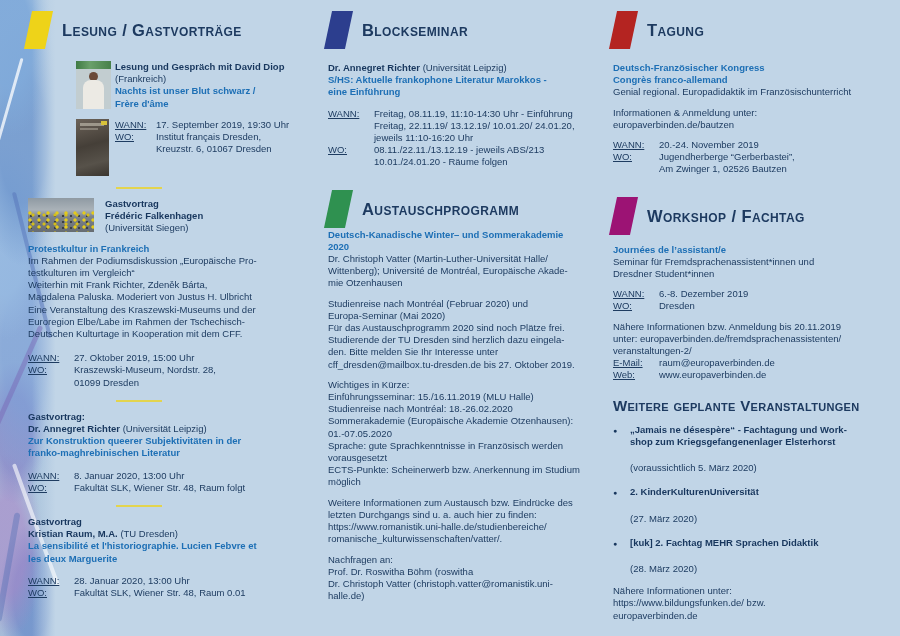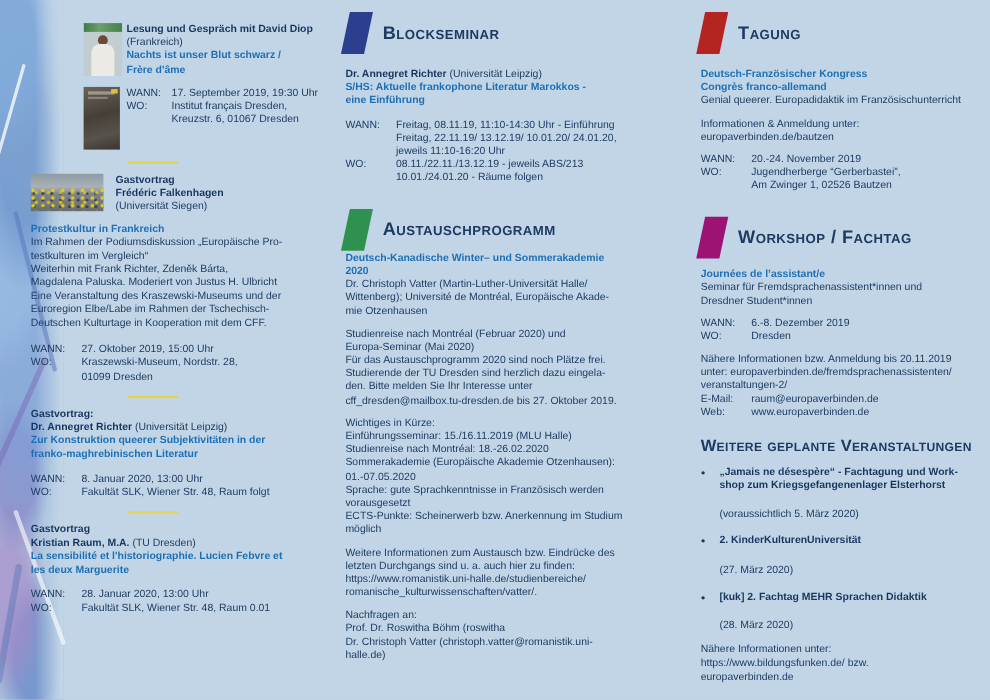--- a/index.html
+++ b/index.html
@@ -26,43 +26,43 @@
   .stroke{position:absolute;border-radius:3px;}
   .s1{left:4px;top:56px;width:3px;height:120px;background:rgba(255,255,255,.75);transform:rotate(16deg);}
   .s2{left:30px;top:190px;width:4px;height:150px;background:rgba(85,115,185,.5);transform:rotate(-14deg);}
   .s3{left:10px;top:320px;width:5px;height:140px;background:rgba(120,100,180,.45);transform:rotate(24deg);}
   .s4{left:34px;top:460px;width:4px;height:130px;background:rgba(255,255,255,.6);transform:rotate(-20deg);}
   .s5{left:5px;top:512px;width:6px;height:110px;background:rgba(80,110,180,.4);transform:rotate(10deg);}
 
   
   .col{position:absolute;top:10px;}
   .col-left{left:28px;width:278px;}
-  .col-mid{left:314px;width:292px;}
-  .col-right{left:637px;width:262px;}
+  .col-mid{left:328px;width:292px;}
+  .col-right{left:613px;width:262px;}
 
   
   .sec-head{display:flex;align-items:center;gap:13px;height:40px;}
   .marker{width:21px;height:38px;transform:skewX(-12deg);flex:0 0 auto;}
   .m-yellow{background:#eed319;}
   .m-blue{background:#2c3e8e;}
   .m-green{background:#2f9150;}
   .m-red{background:#b42421;}
   .m-magenta{background:#9c1374;}
   .sec-title{
     font-variant:small-caps;font-weight:600;font-size:16.5px;line-height:18px;
     color:#1d3a60;letter-spacing:.4px;
   }
 
   .pre{white-space:pre-line;}
   .b{font-weight:bold;color:#17365d;}
   .t-blue{font-weight:bold;color:#1d6fb5;}
 
   .kv{display:grid;grid-template-columns:46px 1fr;margin-top:9px;}
   .kv41{grid-template-columns:41px 1fr;}
-  .kv .k{color:#1e3c61;}
+  .kv .k{color:#1e3c61;text-decoration:underline;}
   .kv .v{color:#1e3c61;}
 
   .ydiv{width:46px;height:2px;background:#e3d44e;margin:11px 0 9px 88px;}
 
   
   .e1{margin-top:11px;display:grid;grid-template-columns:39px 1fr;padding-left:48px;}
   .e2{margin-top:5px;display:grid;grid-template-columns:77px 1fr;align-items:start;}
   .mt8{margin-top:8px;} .mt10{margin-top:10px;} .mt12{margin-top:12px;}
   .sec-gap{margin-top:20px;}
 
@@ -99,20 +99,24 @@
 <div class="art">
   <div class="stroke s1"></div>
   <div class="stroke s2"></div>
   <div class="stroke s3"></div>
   <div class="stroke s4"></div>
   <div class="stroke s5"></div>
 </div>
 
 <div class="col col-left">
 
+  <div class="sec-head">
+    <div class="marker m-yellow"></div>
+    <div class="sec-title">Lesung / Gastvorträge</div>
+  </div>
 
   <div class="e1">
     <div>
       <div class="photo photo-diop">
         <div class="pd-band"></div>
         <div class="pd-head"></div>
         <div class="pd-body"></div>
       </div>
       <div class="photo photo-book">
         <div class="bk-t"></div>
@@ -259,21 +263,21 @@
 <div class="col col-right">
 
   <div class="sec-head">
     <div class="marker m-red"></div>
     <div class="sec-title">Tagung</div>
   </div>
 
   <div class="mt12">
     <div class="t-blue pre">Deutsch-Französischer Kongress
 Congrès franco-allemand</div>
-    <div>Genial queerer. Europadidaktik im Französischunterricht</div>
+    <div>Genial regional. Europadidaktik im Französischunterricht</div>
     <div class="pre mt8">Informationen  &amp; Anmeldung unter:
 europaverbinden.de/bautzen</div>
     <div class="kv mt8">
       <div class="k">WANN:</div>
       <div class="v pre">20.-24. November 2019</div>
       <div class="k">WO:</div>
       <div class="v pre">Jugendherberge “Gerberbastei”,
 Am Zwinger 1, 02526 Bautzen</div>
     </div>
   </div>

